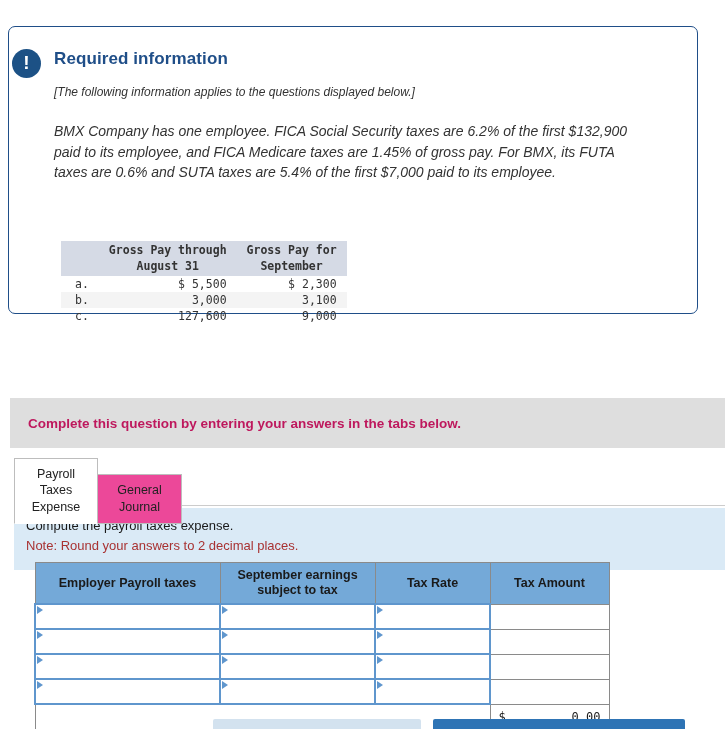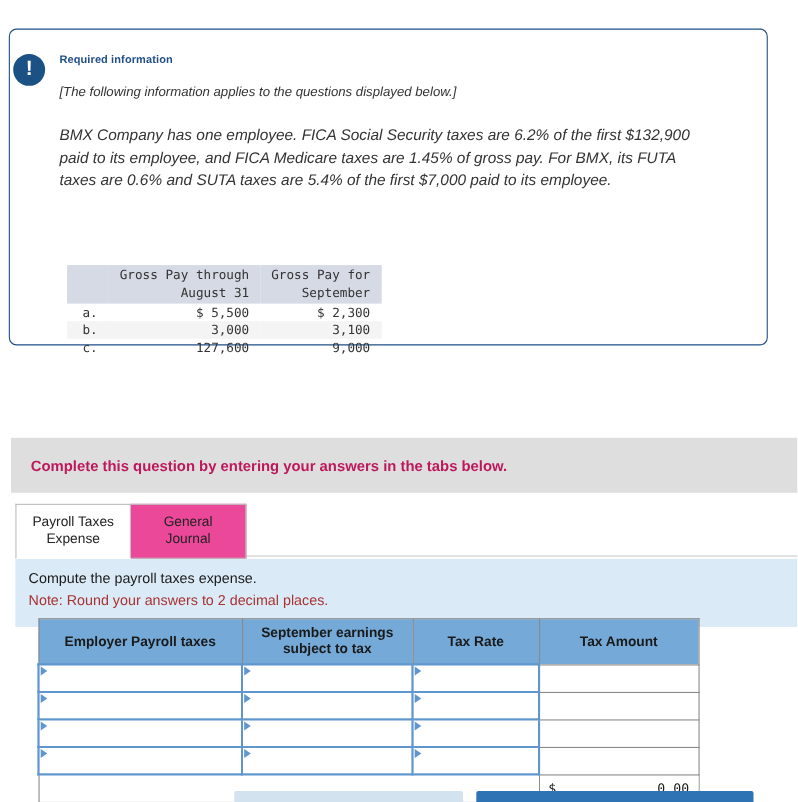--- a/index.html
+++ b/index.html
@@ -35,21 +35,21 @@
     color: #ffffff;
     font-size: 19px;
     font-weight: bold;
     line-height: 1;
     font-family: "Liberation Sans", sans-serif;
     transform: translateY(-1px);
   }
   .req-inner { padding: 22px 30px 0 45px; }
   .req-title {
     color: #1f4e88;
-    font-size: 10px;
+    font-size: 17px;
     font-weight: bold;
     margin: 0 0 16px 0;
     letter-spacing: .1px;
   }
   .req-italic {
     font-style: italic;
     font-size: 12px;
     color: #333333;
     margin: 0 0 22px 0;
   }
@@ -65,22 +65,22 @@
   
   .gp-wrap { position: absolute; left: 52px; top: 214px; }
   table.gp {
     border-collapse: collapse;
     font-family: "DejaVu Sans Mono", "Liberation Mono", monospace;
     font-size: 11.5px;
     color: #333333;
   }
   table.gp th {
     background: #d5dae5;
-    font-weight: normal;
-    text-align: right;
+    font-weight: bold;
+    text-align: center;
     padding: 2px 10px;
     line-height: 1.35;
   }
   table.gp th.lbl { width: 34px; }
   table.gp td { padding: 1px 10px; white-space: pre; }
   table.gp td.lbl { text-align: left; padding-left: 14px; }
   table.gp td.num { text-align: right; }
   table.gp tr.stripe td { background: #f4f4f4; }
 
   
@@ -111,21 +111,21 @@
 
   
   .tabs {
     position: absolute;
     left: 14px; top: 458px;
     display: flex;
     align-items: flex-end;
     z-index: 3;
   }
   .tab {
-    width: 105px;
+    width: 84px;
     padding: 7px 4px 8px 4px;
     text-align: center;
     font-size: 12.5px;
     line-height: 1.3;
     border: 1px solid #bdbdbd;
     color: #222222;
     position: relative;
   }
   .tab.active {
     background: #ffffff;
@@ -171,21 +171,21 @@
   }
   table.ans td {
     border: 1px solid #8a8a8a;
     height: 25px;
     background: #ffffff;
     padding: 0;
   }
   .col-a { width: 185px; }
   .col-b { width: 155px; }
   .col-c { width: 115px; }
-  .col-d { width: 145px; }
+  .col-d { width: 119px; }
 
   td.dropcell {
     position: relative;
     border: 2px solid #5f96cd !important;
     background: #ffffff;
   }
   td.dropcell .caret {
     position: absolute;
     left: 1px; top: 1px;
     width: 0; height: 0;

